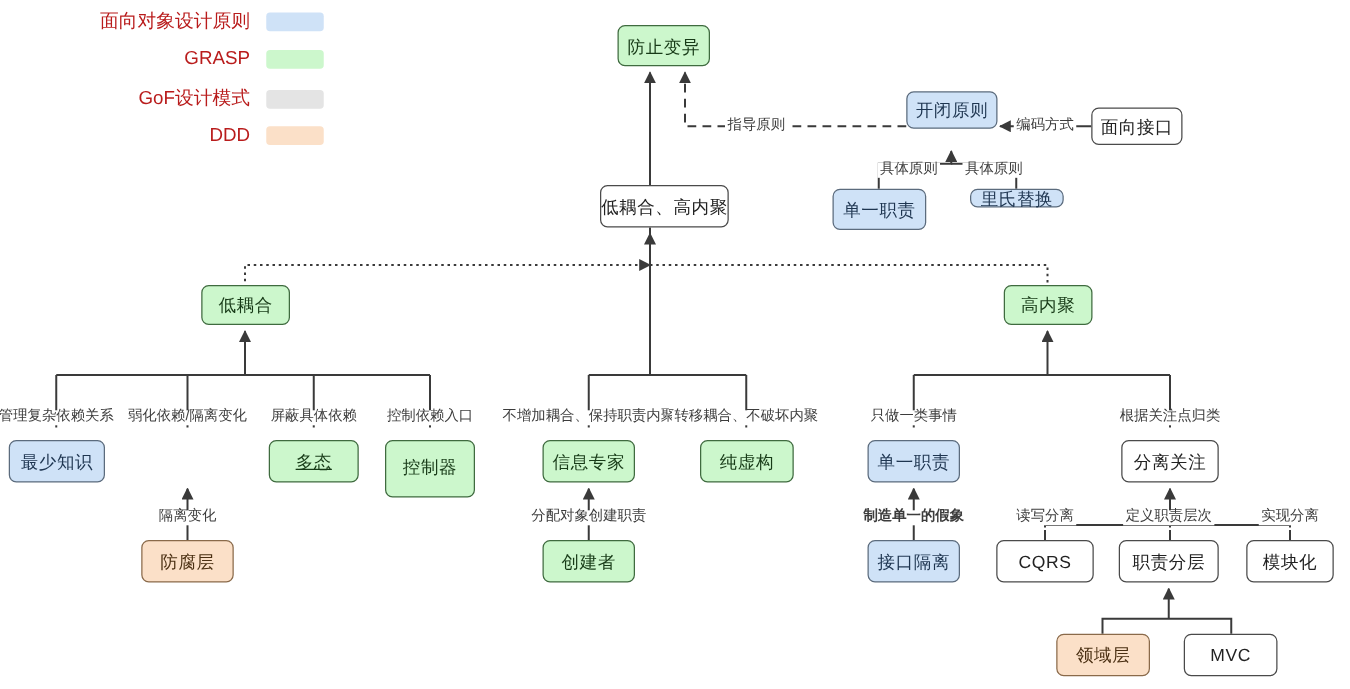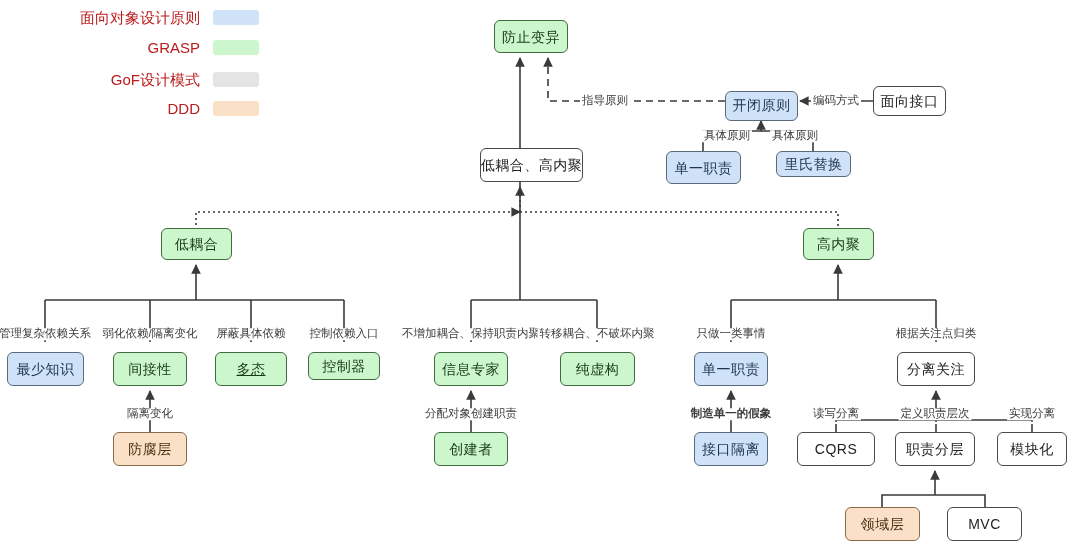--- a/index.html
+++ b/index.html
@@ -145,31 +145,30 @@
   <div class="legend-label" style="left:200px; top:47px;">GRASP</div>
   <div class="legend-swatch" style="left:213px; top:40px; background:#ccf7cc;"></div>
 
   <div class="legend-label" style="left:200px; top:79px;">GoF设计模式</div>
   <div class="legend-swatch" style="left:213px; top:72px; background:#e4e4e4;"></div>
 
   <div class="legend-label" style="left:200px; top:108px;">DDD</div>
   <div class="legend-swatch" style="left:213px; top:101px; background:#fbe0c8;"></div>
 
   <div class="node fill-green" style="left:494px; top:20px;  width:74px;  height:33px;">防止变异</div>
-  <div class="node fill-blue" style="left:725px; top:91px;  width:73px;  height:30px;font-family:Liberation Serif, serif;">开闭原则</div>
+  <div class="node fill-blue" style="left:725px; top:73px;  width:73px;  height:30px;">开闭原则</div>
   <div class="node fill-white" style="left:873px; top:86px;  width:73px;  height:30px;">面向接口</div>
   <div class="node fill-white" style="left:480px; top:148px; width:103px; height:34px;">低耦合、高内聚</div>
   <div class="node fill-blue" style="left:666px; top:151px; width:75px;  height:33px;">单一职责</div>
-  <div class="node fill-blue" style="left:776px; top:151px; width:75px;  height:26px;">里氏替换</div>
+  <div class="node fill-blue" style="left:776px; top:151px; width:75px;  height:15px;">里氏替换</div>
   <div class="node fill-green" style="left:161px; top:228px; width:71px;  height:32px;">低耦合</div>
   <div class="node fill-green" style="left:803px; top:228px; width:71px;  height:32px;">高内聚</div>
   <div class="node fill-blue" style="left:7px;   top:352px; width:77px;  height:34px;">最少知识</div>
-  <div class="node fill-green" style="left:113px; top:352px; width:74px;  height:34px;">间接性</div>
   <div class="node fill-green" style="left:215px; top:352px; width:72px;  height:34px;text-decoration:underline;">多态</div>
-  <div class="node fill-green" style="left:308px; top:352px; width:72px;  height:28px;">控制器</div>
+  <div class="node fill-green" style="left:308px; top:352px; width:72px;  height:46px;font-family:Liberation Serif, serif;">控制器</div>
   <div class="node fill-orange" style="left:113px; top:432px; width:74px;  height:34px;">防腐层</div>
   <div class="node fill-green" style="left:560px; top:352px; width:75px;  height:34px;">纯虚构</div>
   <div class="node fill-green" style="left:434px; top:352px; width:74px;  height:34px;">信息专家</div>
   <div class="node fill-green" style="left:434px; top:432px; width:74px;  height:34px;">创建者</div>
   <div class="node fill-blue" style="left:694px; top:352px; width:74px;  height:34px;">单一职责</div>
   <div class="node fill-blue" style="left:694px; top:432px; width:74px;  height:34px;">接口隔离</div>
   <div class="node fill-white" style="left:897px; top:352px; width:78px;  height:34px;">分离关注</div>
   <div class="node fill-white" style="left:797px; top:432px; width:78px;  height:34px;">CQRS</div>
   <div class="node fill-white" style="left:895px; top:432px; width:80px;  height:34px;">职责分层</div>
   <div class="node fill-white" style="left:997px; top:432px; width:70px;  height:34px;">模块化</div>

